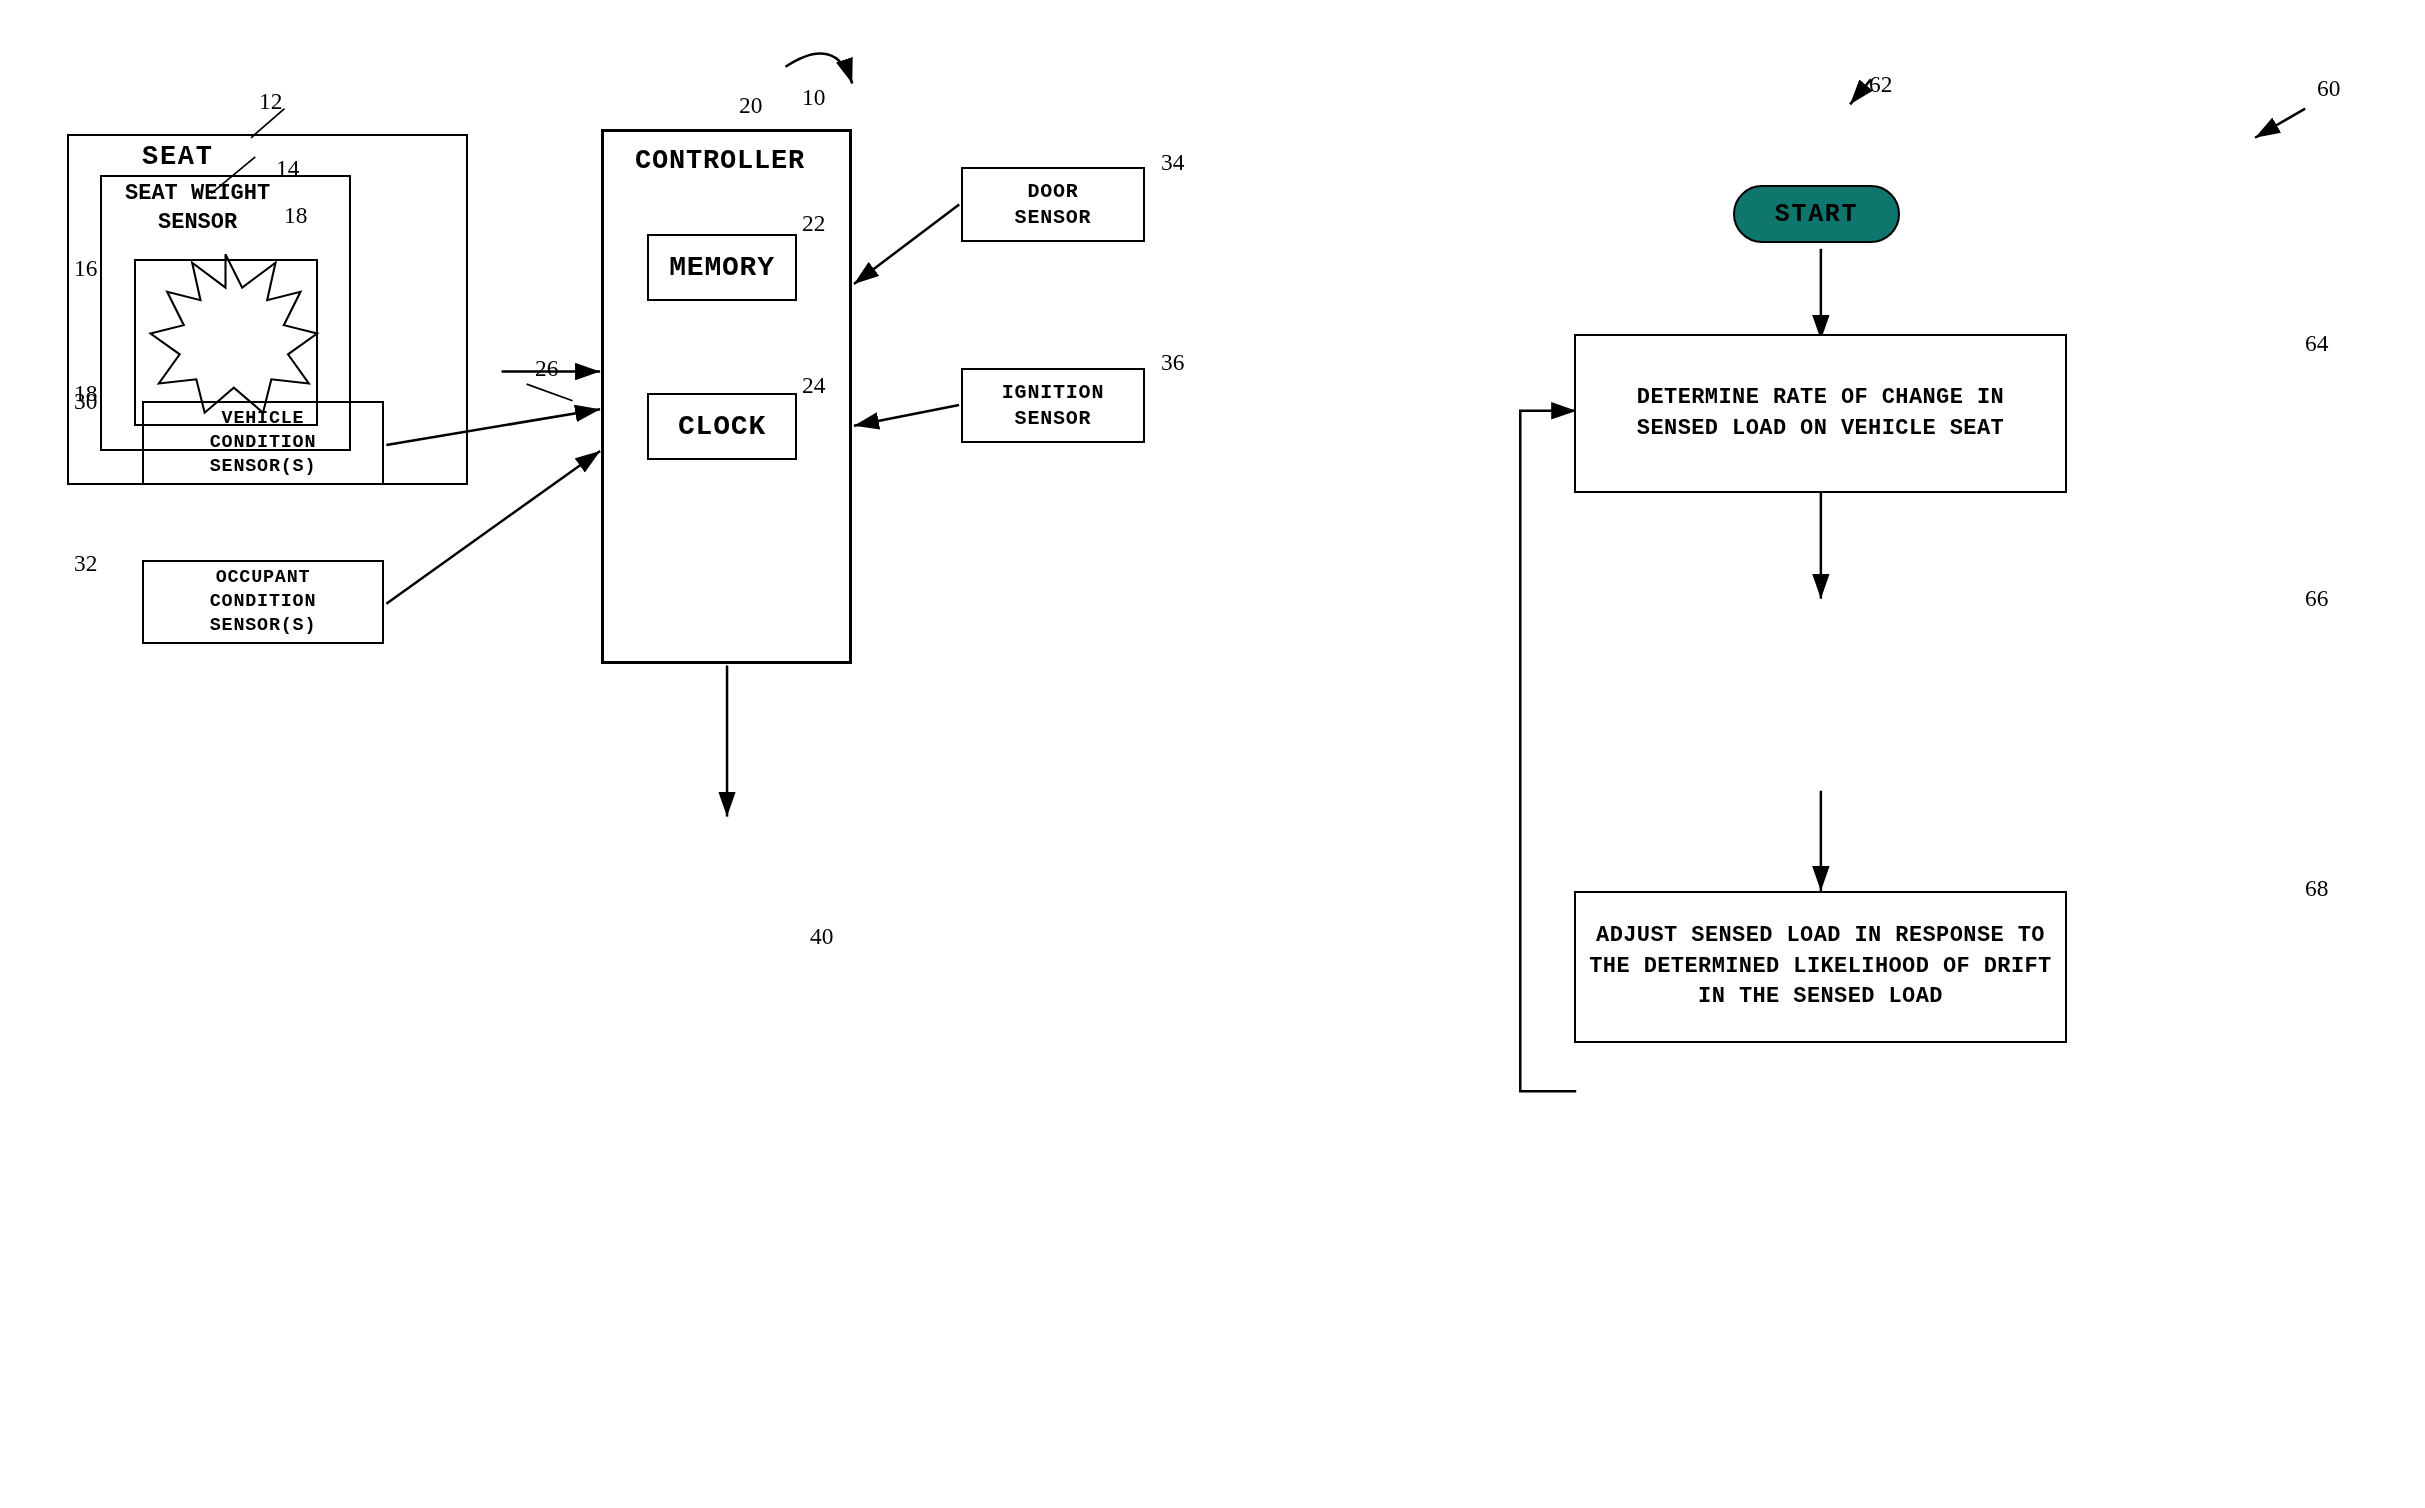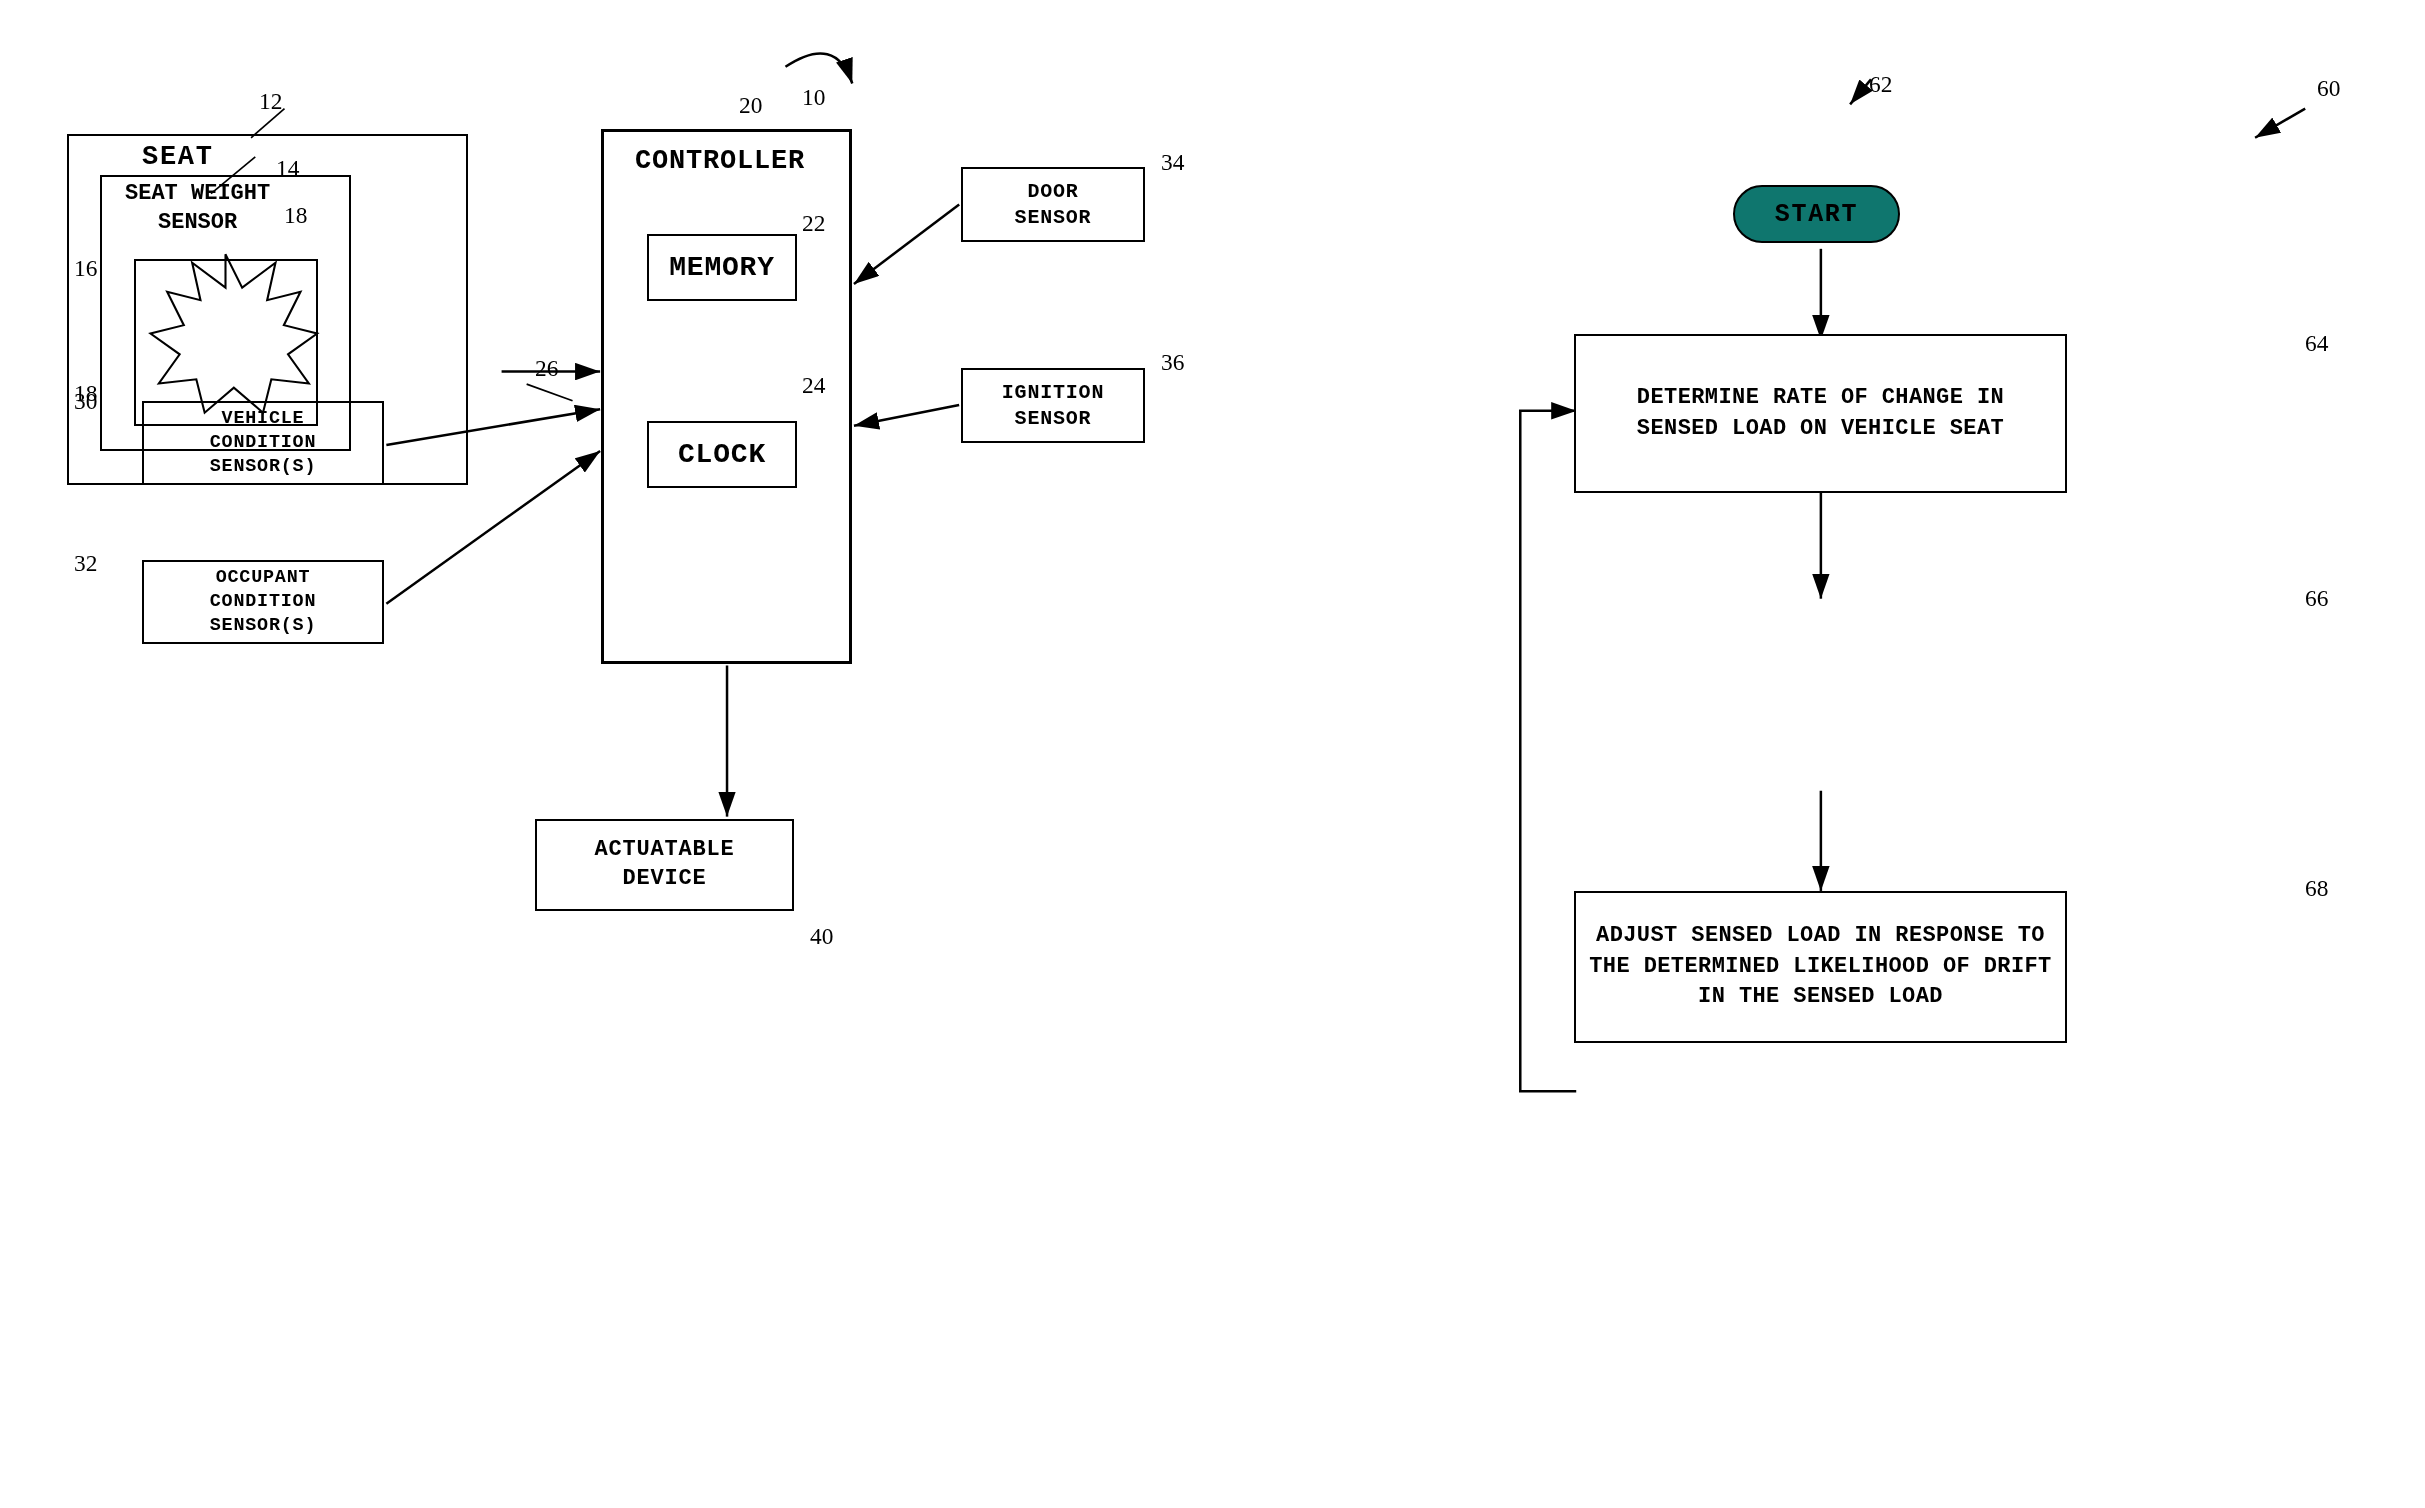--- a/index.html
+++ b/index.html
@@ -80,21 +80,21 @@
       top: 234px; left: 647px;
       width: 150px; height: 67px;
       border: 2.5px solid #000;
       display: flex; align-items: center; justify-content: center;
     }
     .clock-box {
       position: absolute;
       top: 393px; left: 647px;
       width: 150px; height: 67px;
       border: 2.5px solid #000;
-      display: flex; align-items: center; justify-content: center; margin-top: 28px;
+      display: flex; align-items: center; justify-content: center;
     }
     .box-label {
       font-size: 28px;
       font-weight: bold;
       letter-spacing: 0.8px;
     }
 
     
     .side-box {
       position: absolute;
@@ -259,23 +259,20 @@
   <div class="side-box door-sensor">
     <span class="box-label" style="font-size:20px; line-height:1.3;">DOOR<br>SENSOR</span>
   </div>
   <div class="num-label" style="top:149px; left:1161px;">34</div>
 
   <div class="side-box ignition-sensor">
     <span class="box-label" style="font-size:20px; line-height:1.3;">IGNITION<br>SENSOR</span>
   </div>
   <div class="num-label" style="top:349px; left:1161px;">36</div>
 
-  <div class="side-box actuatable-device">
-    <span class="box-label" style="font-size:22px; line-height:1.3;">ACTUATABLE<br>DEVICE</span>
-  </div>
   <div class="num-label" style="top:923px; left:810px;">40</div>
 
   <div class="num-label" style="top:75px; left:2301px;margin-left:16px;">60</div>
   <div class="num-label" style="top:71px; left:1869px;">62</div>
   <div class="num-label" style="top:330px; left:2305px;">64</div>
   <div class="num-label" style="top:585px; left:2305px;">66</div>
   <div class="num-label" style="top:875px; left:2305px;">68</div>
 
   <div class="start-oval" style="position:absolute; top:185px; left:1733px;">
     <span class="start-label">START</span>

